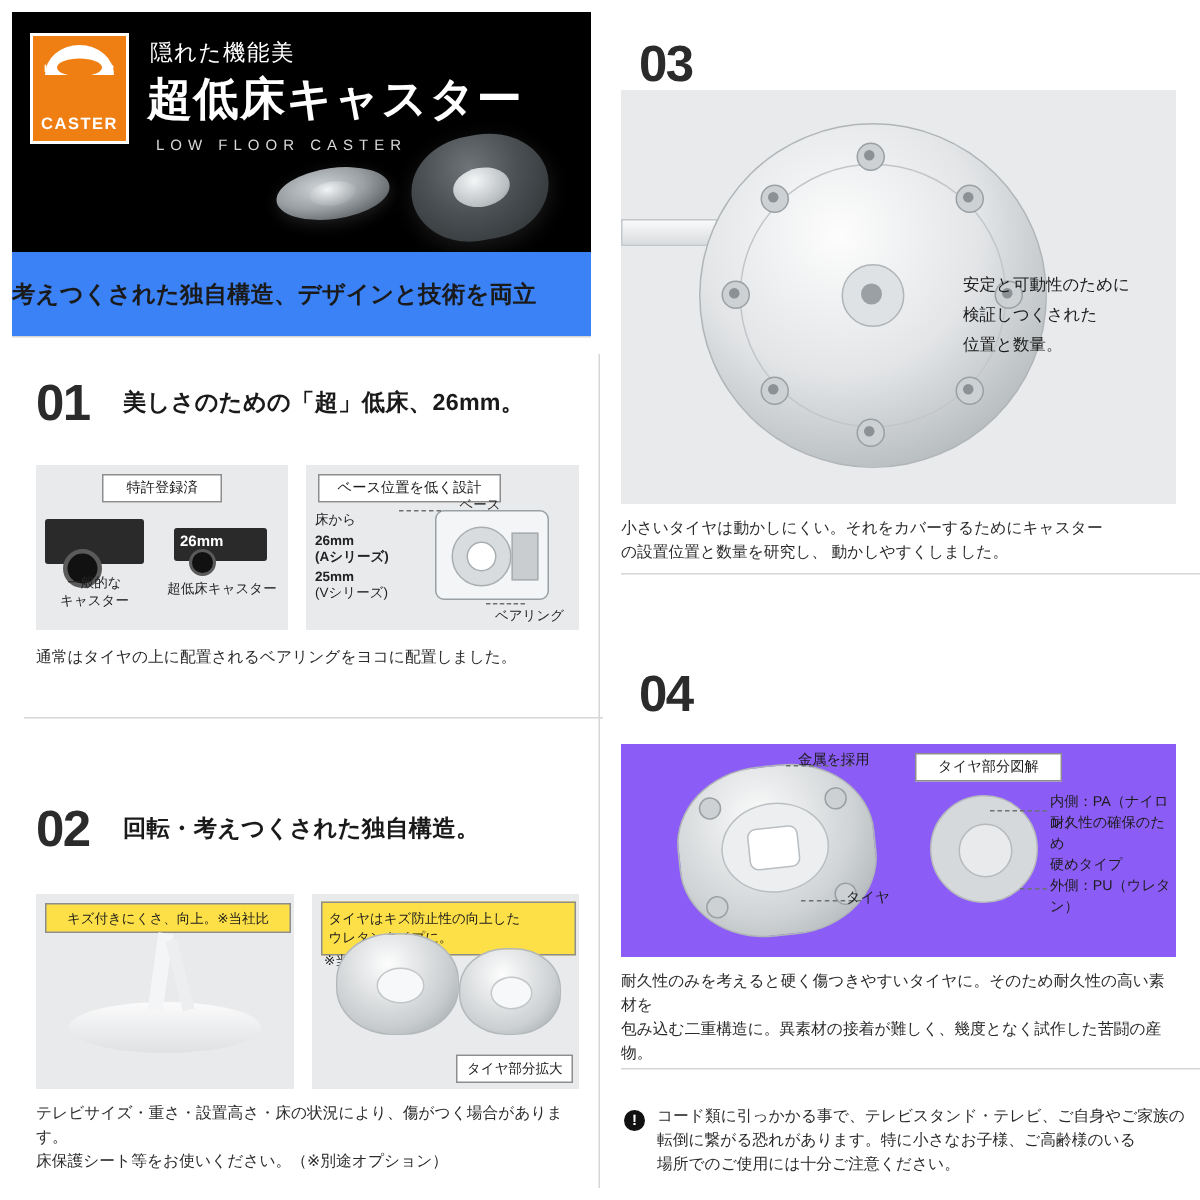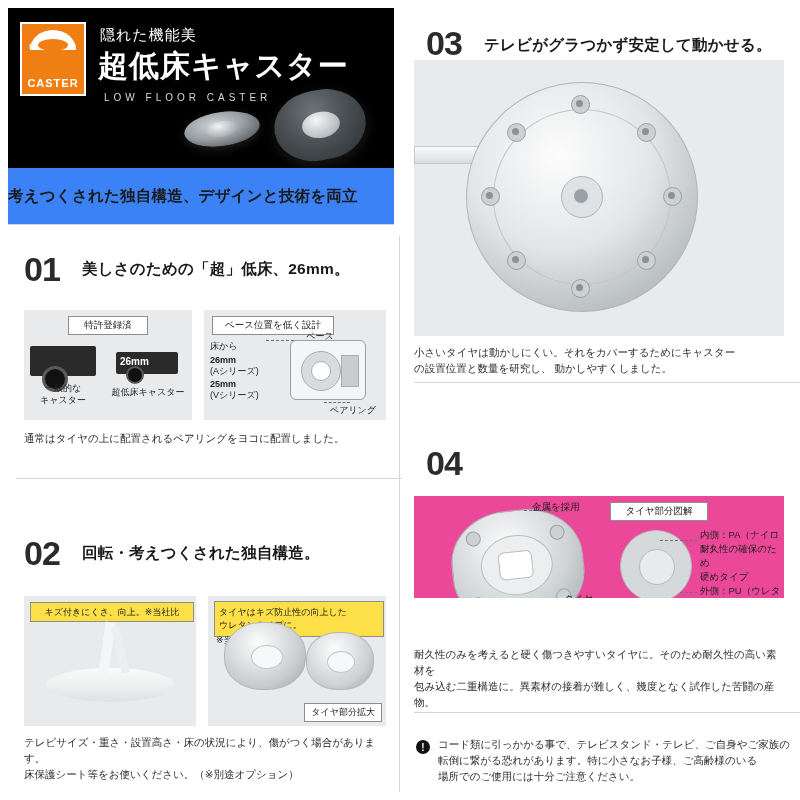--- a/index.html
+++ b/index.html
@@ -165,21 +165,21 @@
   }
   .disc .hub:after{content:"";position:absolute;left:12px;top:12px;width:14px;height:14px;border-radius:50%;background:#9aa0a3;}
   .bolt{position:absolute;width:17px;height:17px;border-radius:50%;background:#cdd1d4;border:1px solid #9aa0a3;}
   .bolt:after{content:"";position:absolute;left:4px;top:4px;width:7px;height:7px;border-radius:50%;background:#8b9194;}
   .pole3{position:absolute;left:0px;top:86px;width:64px;height:16px;background:linear-gradient(180deg,#fafafa,#d9dcde);border:1px solid #c4c8cb;border-right:none;}
   #p03 .note{position:absolute;right:14px;top:120px;width:128px;font-size:11px;line-height:20px;}
   #p03 .cap{position:absolute;left:8px;top:336px;width:360px;}
 
   
   #p04{left:406px;top:430px;width:386px;height:290px;}
-  #p04 .fig{position:absolute;left:8px;top:66px;width:370px;height:102px;background:#ec4899;}
+  #p04 .fig{position:absolute;left:8px;top:66px;width:370px;height:142px;background:#8b5cf6;}
   .caster4{
     position:absolute;left:38px;top:14px;width:130px;height:112px;border-radius:44%;
     background:radial-gradient(ellipse at 42% 30%,#fbfbfb,#cfd3d5 60%,#a2a8ab);
     border:1px solid #b0b5b8;transform:rotate(-6deg);
   }
   .caster4 .c-in{position:absolute;left:28px;top:24px;width:70px;height:58px;border-radius:50%;background:#eceef0;border:1px solid #b9bec1;}
   .caster4 .c-core{position:absolute;left:46px;top:40px;width:32px;height:26px;border-radius:6px;background:#fff;border:1px solid #b9bec1;}
   .dotb{position:absolute;width:13px;height:13px;border-radius:50%;background:#cdd1d4;border:1px solid #9aa0a3;}
   .diagram-badge{
     position:absolute;left:196px;top:6px;width:96px;height:17px;background:#fff;border:1px solid #8d8d8d;
@@ -240,21 +240,21 @@
       <div class="mmlabel">26mm</div>
       <div class="lbl-small" style="left:4px;top:72px;width:70px;white-space:pre-line;">一般的な
 キャスター</div>
       <div class="lbl-small" style="left:82px;top:76px;width:84px;">超低床キャスター</div>
     </div>
 
     <div class="fig-right figbox">
       <div class="base-badge">ベース位置を低く設計</div>
       <div class="lbl-small" style="left:6px;top:30px;width:46px;text-align:left;">床から</div>
       <div class="lbl-small" style="left:6px;top:44px;width:52px;text-align:left;font-weight:bold;">26mm</div>
-      <div class="lbl-small" style="left:6px;top:55px;width:60px;text-align:left;">(Aシリーズ)</div>
+      <div class="lbl-small" style="left:6px;top:55px;width:60px;text-align:left;font-weight:bold;">(Aシリーズ)</div>
       <div class="lbl-small" style="left:6px;top:68px;width:52px;text-align:left;font-weight:bold;">25mm</div>
       <div class="lbl-small" style="left:6px;top:79px;width:60px;text-align:left;">(Vシリーズ)</div>
       <div class="wheel-dia">
         <div class="w1"></div>
         <div class="w2"></div>
         <div class="bar"></div>
       </div>
       <div class="leader" style="left:62px;top:30px;width:28px;"></div>
       <div class="lbl-small" style="left:96px;top:20px;width:40px;">ベース</div>
       <div class="leader" style="left:120px;top:92px;width:26px;"></div>
@@ -284,36 +284,38 @@
       <div class="tire-b"></div>
       <div class="zoom-badge">タイヤ部分拡大</div>
     </div>
 
     <div class="cap" style="white-space:pre-line;">テレビサイズ・重さ・設置高さ・床の状況により、傷がつく場合があります。
 床保護シート等をお使いください。（※別途オプション）</div>
   </div>
 
   <div class="panel" id="p03">
     <div class="num" style="position:absolute;left:20px;top:18px;">03</div>
-    <div class="headline" style="position:absolute;left:78px;top:26px;width:300px;">テレビがグラつかず安定して動かせる。</div>
 
     <div class="fig figbox">
       <div class="pole3"></div>
       <div class="disc">
         <div class="inner"></div>
         <div class="hub"></div>
         <div class="bolt" style="left:104px;top:12px;"></div>
         <div class="bolt" style="left:170px;top:40px;"></div>
         <div class="bolt" style="left:196px;top:104px;"></div>
         <div class="bolt" style="left:170px;top:168px;"></div>
         <div class="bolt" style="left:104px;top:196px;"></div>
         <div class="bolt" style="left:40px;top:168px;"></div>
         <div class="bolt" style="left:14px;top:104px;"></div>
         <div class="bolt" style="left:40px;top:40px;"></div>
       </div>
+      <div class="note" style="white-space:pre-line;">安定と可動性のために
+検証しつくされた
+位置と数量。</div>
     </div>
 
     <div class="cap" style="white-space:pre-line;">小さいタイヤは動かしにくい。それをカバーするためにキャスター
 の設置位置と数量を研究し、 動かしやすくしました。</div>
     <div class="divider-h" style="left:8px;top:374px;width:386px;"></div>
   </div>
 
   <div class="panel" id="p04">
     <div class="num" style="position:absolute;left:20px;top:16px;">04</div>
 

